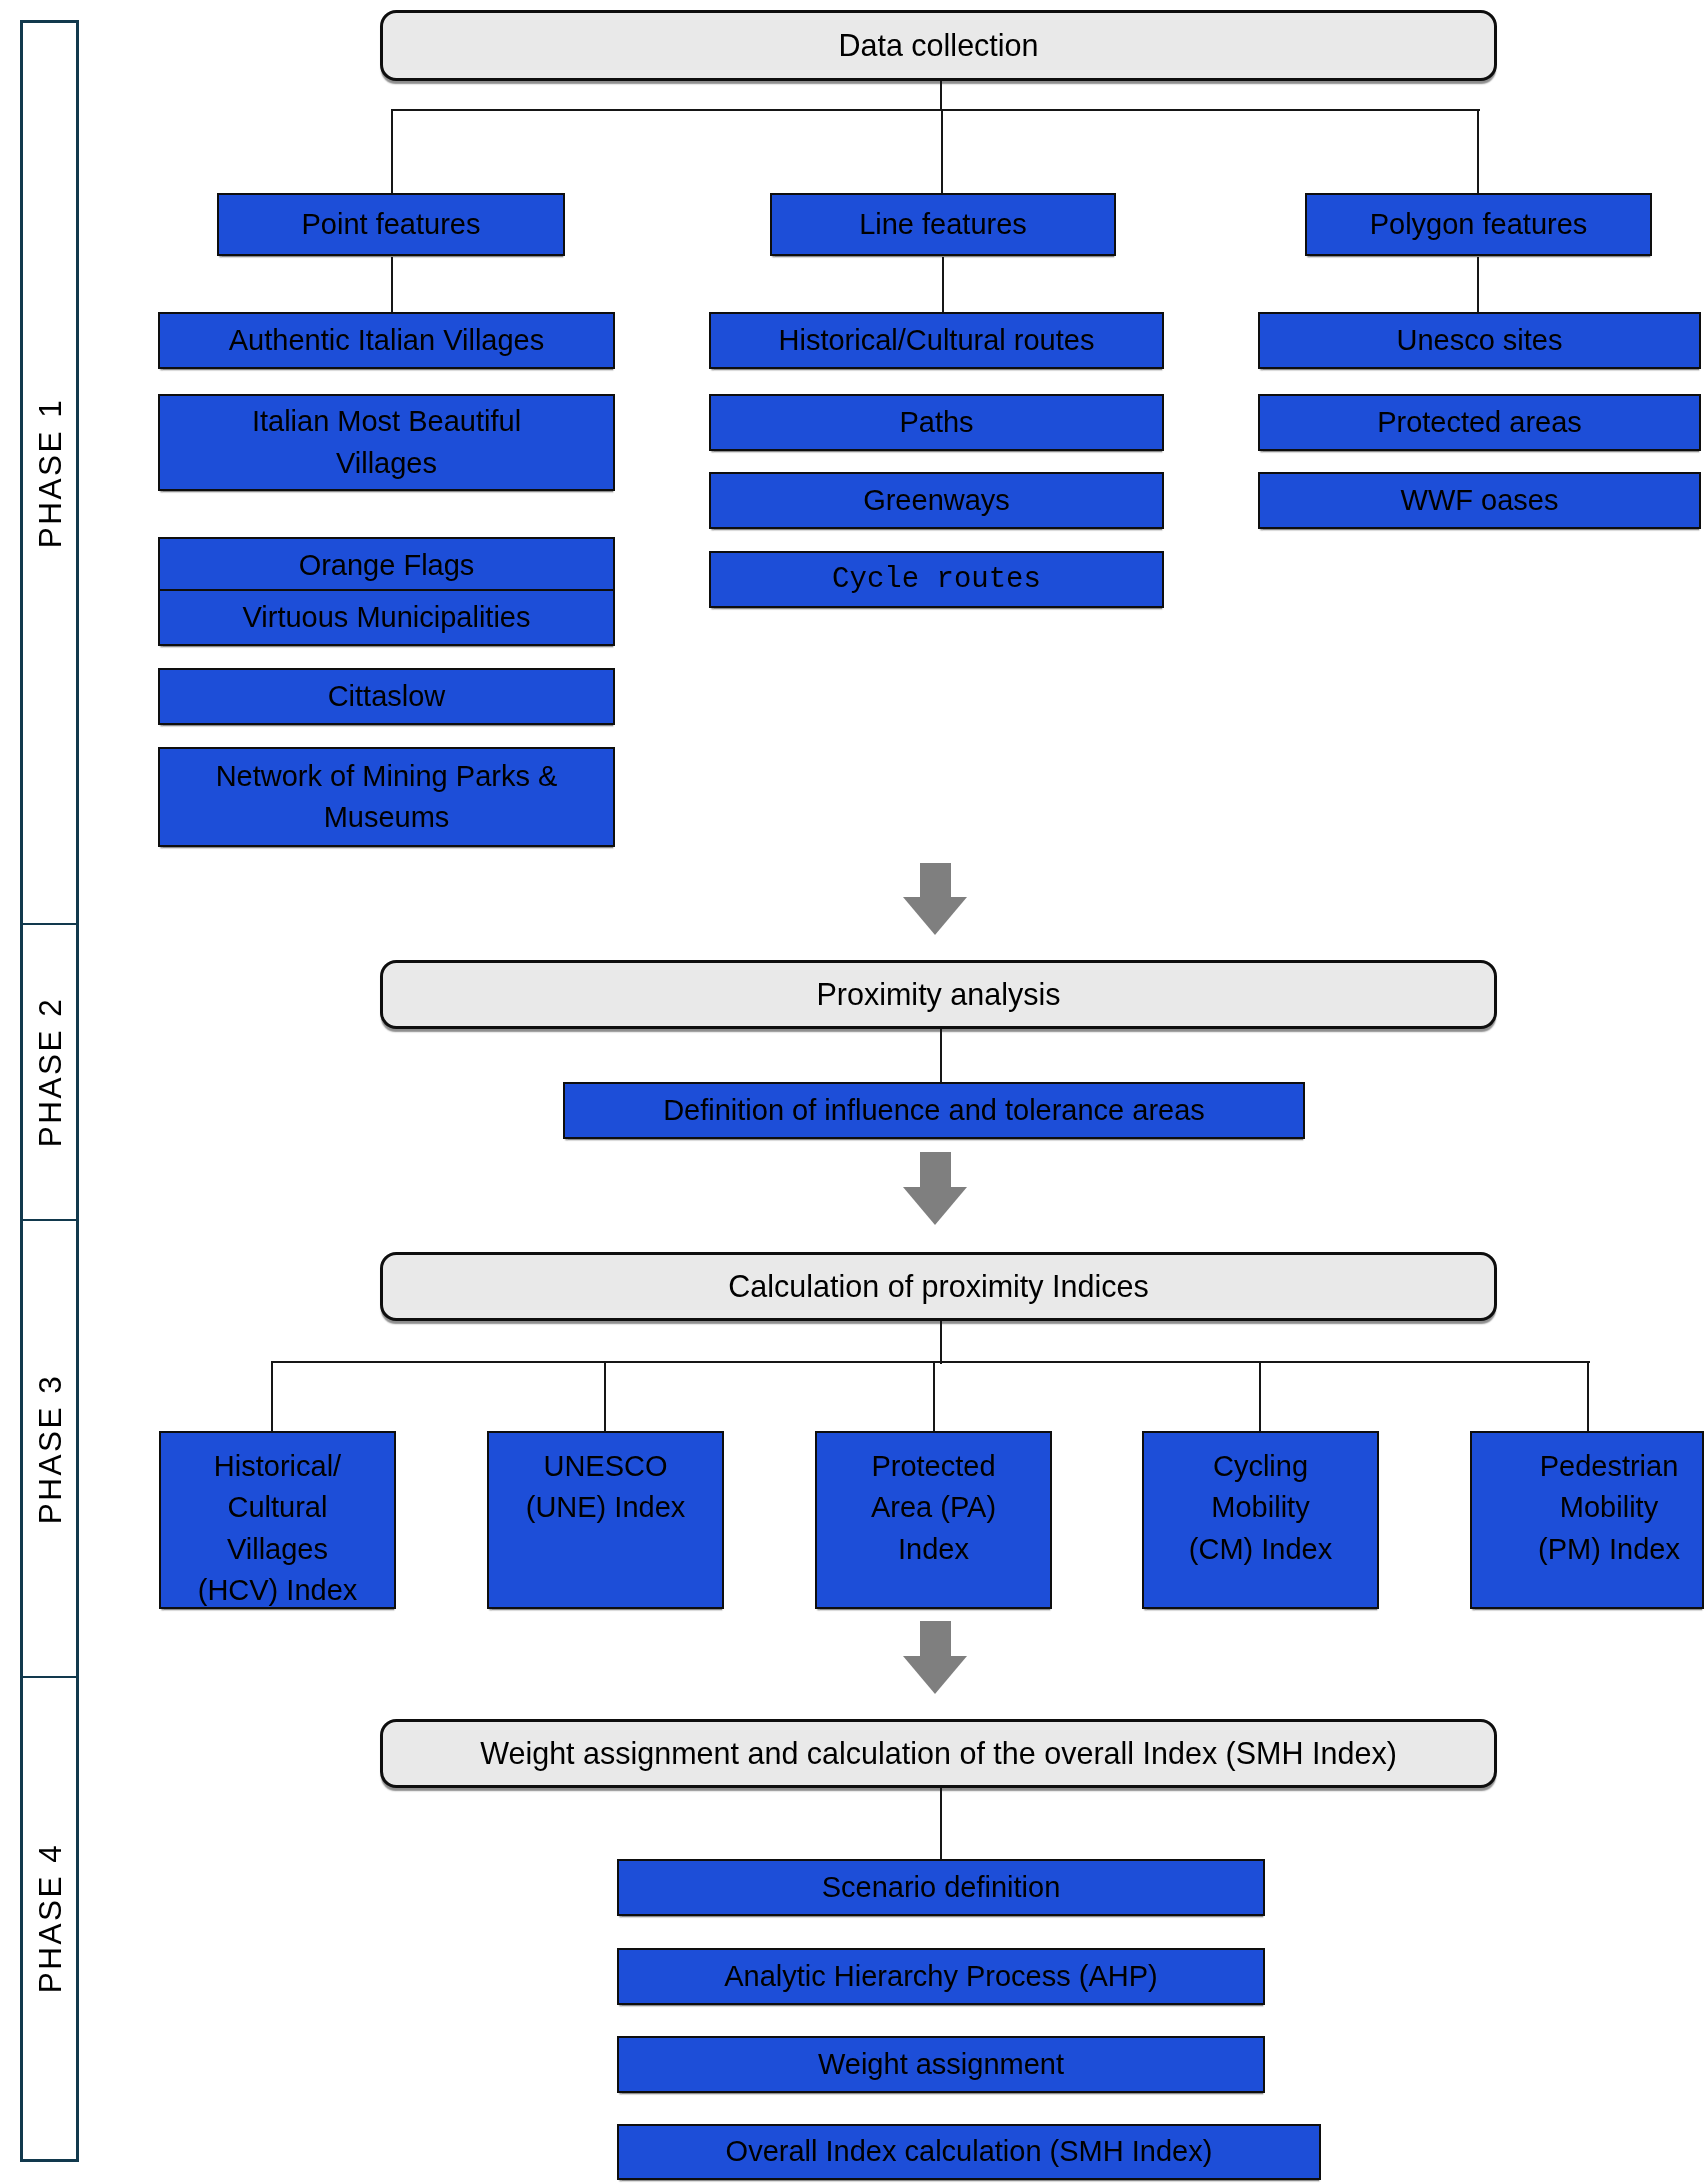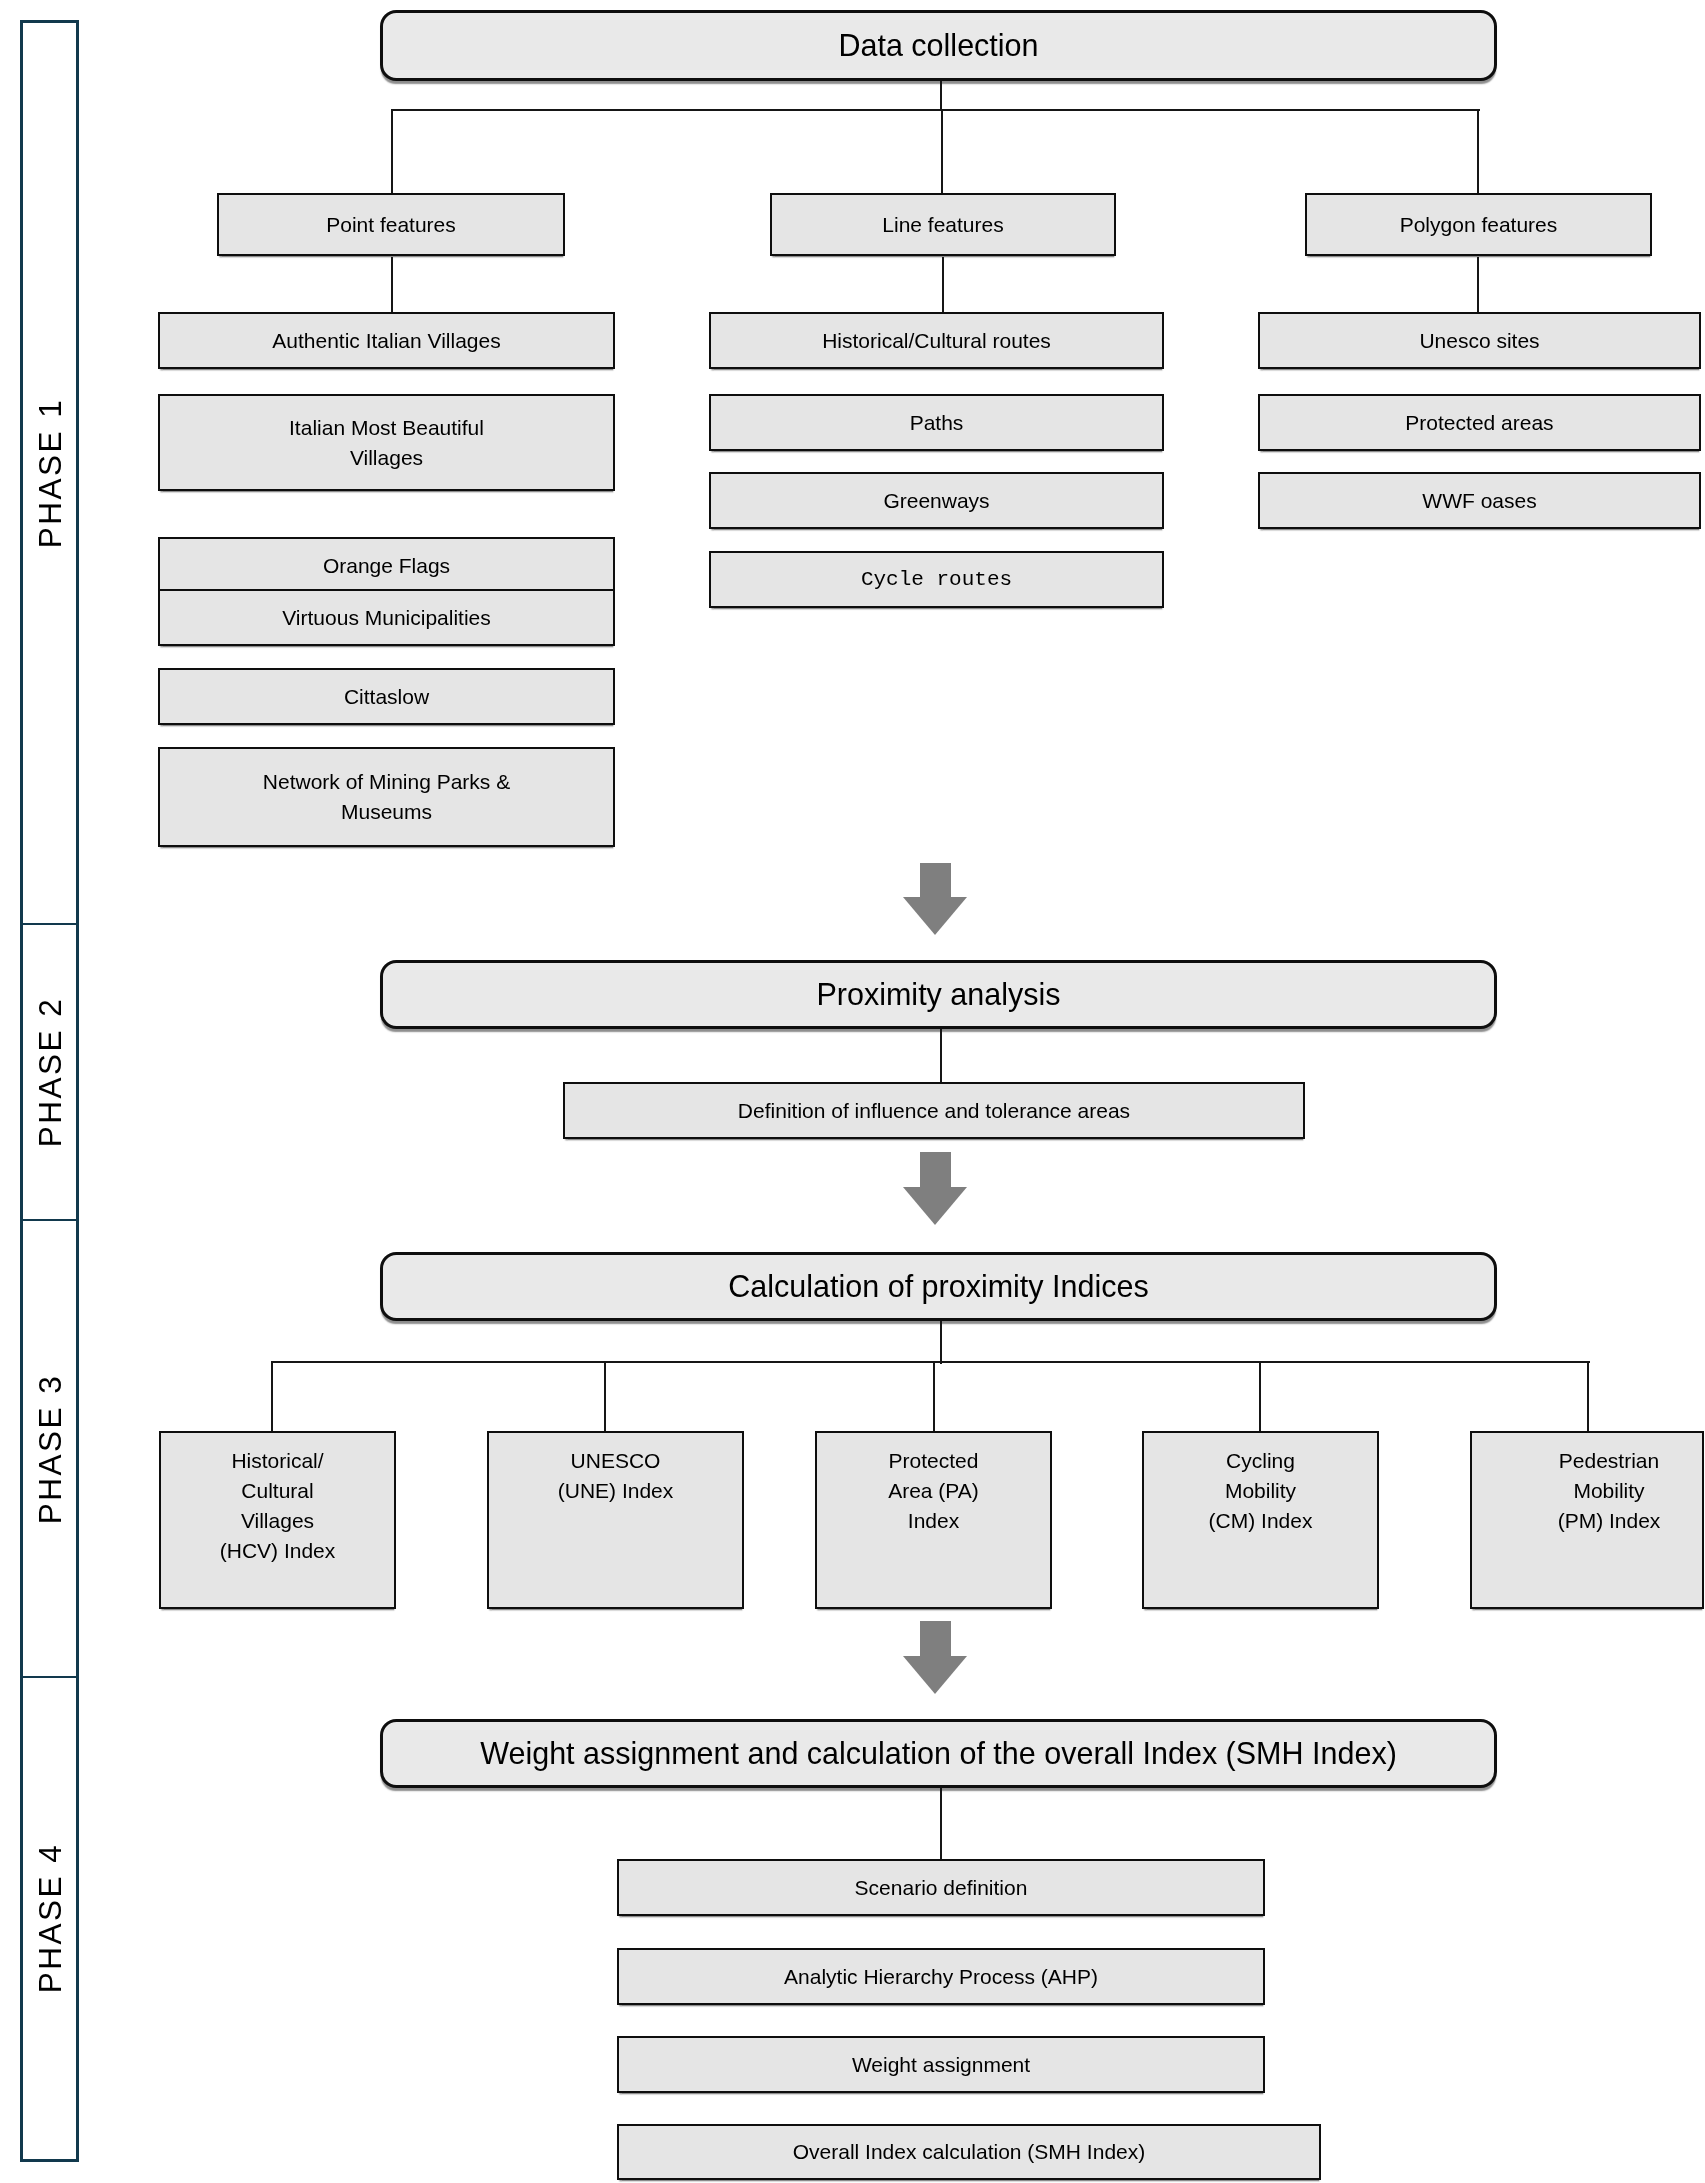--- a/index.html
+++ b/index.html
@@ -7,26 +7,26 @@
     position:relative;
     width:1706px;height:2183px;
     background:#ffffff;
     font-family:"Liberation Sans","DejaVu Sans",sans-serif;
     color:#000;
     overflow:hidden;
   }
   .box{
     position:absolute;
     box-sizing:border-box;
-    background:#e5e5e5;
+    background:#1d4ed8;
     border:2.5px solid #0e0e0e;
     display:flex;align-items:center;justify-content:center;
     text-align:center;
     white-space:pre-line;
-    font-size:21px;line-height:1.42;
+    font-size:29px;line-height:1.42;
     box-shadow:0 3.6px 1.5px -1.5px rgba(0,0,0,0.45);
   }
   .rounded{
     background:#e9e9e9;
     border-radius:16.3px;
     border-width:3px;
     font-size:30.5px;
   }
   .idx{
     align-items:flex-start;
@@ -130,21 +130,21 @@
   <div class="line" style="left:271px;top:1361px;width:2px;height:71px;"></div>
   <div class="line" style="left:604px;top:1361px;width:2px;height:71px;"></div>
   <div class="line" style="left:933px;top:1361px;width:2px;height:71px;"></div>
   <div class="line" style="left:1259px;top:1361px;width:2px;height:71px;"></div>
   <div class="line" style="left:1587px;top:1361px;width:2px;height:71px;"></div>
 
   <div class="box idx" style="left:159px;top:1431px;width:237px;height:178px;">Historical/
 Cultural
 Villages
 (HCV) Index</div>
-  <div class="box idx" style="left:487px;top:1431px;width:257px;height:178px;">UNESCO
+  <div class="box idx" style="left:487px;top:1431px;width:237px;height:178px;">UNESCO
 (UNE) Index</div>
   <div class="box idx" style="left:815px;top:1431px;width:237px;height:178px;">Protected
 Area (PA)
 Index</div>
   <div class="box idx" style="left:1142px;top:1431px;width:237px;height:178px;">Cycling
 Mobility
 (CM) Index</div>
   <div class="box idx" style="left:1470px;top:1431px;width:234px;height:178px;padding-left:44px;">Pedestrian
 Mobility
 (PM) Index</div>

